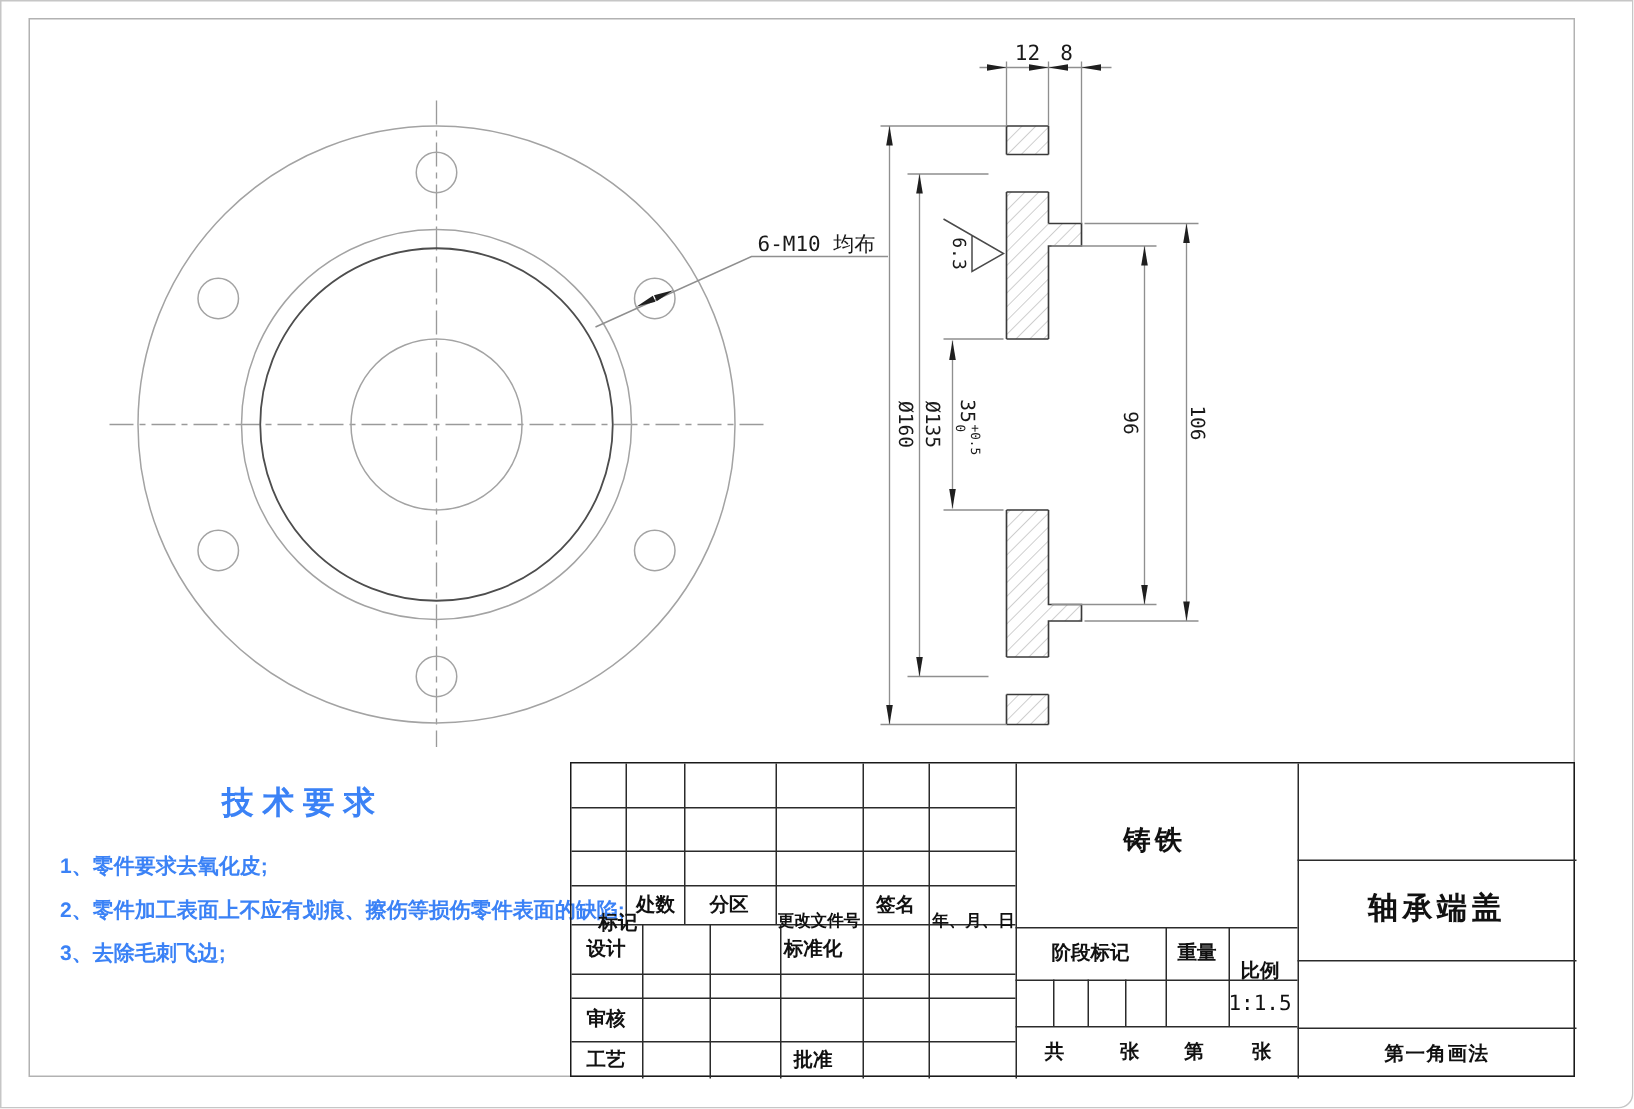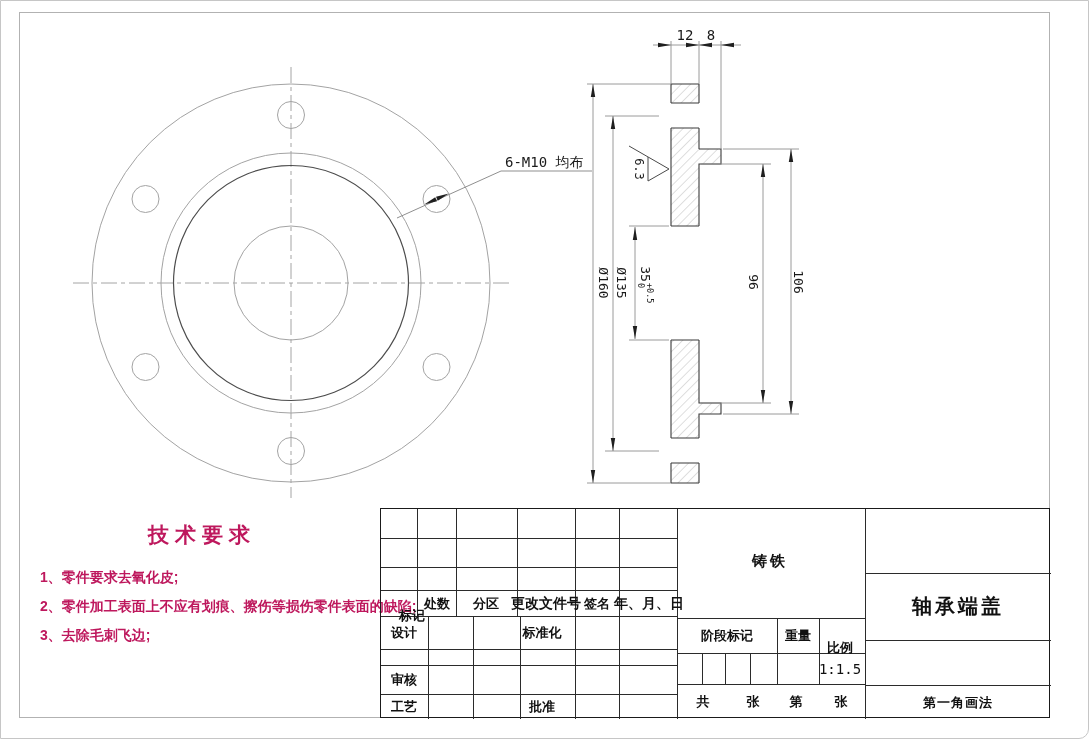--- a/index.html
+++ b/index.html
@@ -7,32 +7,32 @@
     position:relative;width:1087px;height:737px;background:#fff;
     border:1px solid #c6c6c6;border-radius:0 0 10px 0;overflow:hidden;
     font-family:"Liberation Sans",sans-serif;
   }
   .frame{
     position:absolute;left:18px;top:11px;width:1031px;height:706px;
     border:1px solid #b2b2b2;box-sizing:border-box;
   }
   svg text{font-family:"DejaVu Sans Mono","Liberation Sans",sans-serif;fill:#1a1a1a;}
   
-  .techreq{position:absolute;left:20px;top:520px;width:362px;color:#be185d;}
+  .techreq{position:absolute;left:20px;top:520px;width:362px;color:#3b82f6;}
   .techreq .tr-title{text-align:center;font-size:21px;font-weight:bold;letter-spacing:6px;margin-bottom:14px;}
   .techreq .tr-item{font-size:14px;font-weight:600;line-height:29px;white-space:nowrap;padding-left:19px;}
   
   .tblock{position:absolute;left:379px;top:507px;width:670px;height:210px;
     border:1.5px solid #1a1a1a;box-sizing:border-box;color:#111;}
   .vl{position:absolute;width:1px;background:#2b2b2b;}
   .hl{position:absolute;height:1px;background:#2b2b2b;}
   .tbt{position:absolute;transform:translate(-50%,-50%);font-size:13px;font-weight:600;
        white-space:nowrap;line-height:1;}
-  .tbt.sm{font-size:14px;}
-  .tbt.mat{font-size:15px;letter-spacing:3px;}
+  .tbt.sm{font-size:11px;margin-top:12px;}
+  .tbt.mat{font-size:18px;letter-spacing:3px;}
   .tbt.part{font-size:20px;letter-spacing:3px;}
   .tbt.proj{font-size:13px;letter-spacing:1px;}
   .tbt.num{font-family:"DejaVu Sans Mono",monospace;font-weight:400;font-size:14px;}
 </style>
 </head>
 <body>
 
 <div class="page">
   <div class="frame"></div>
 

